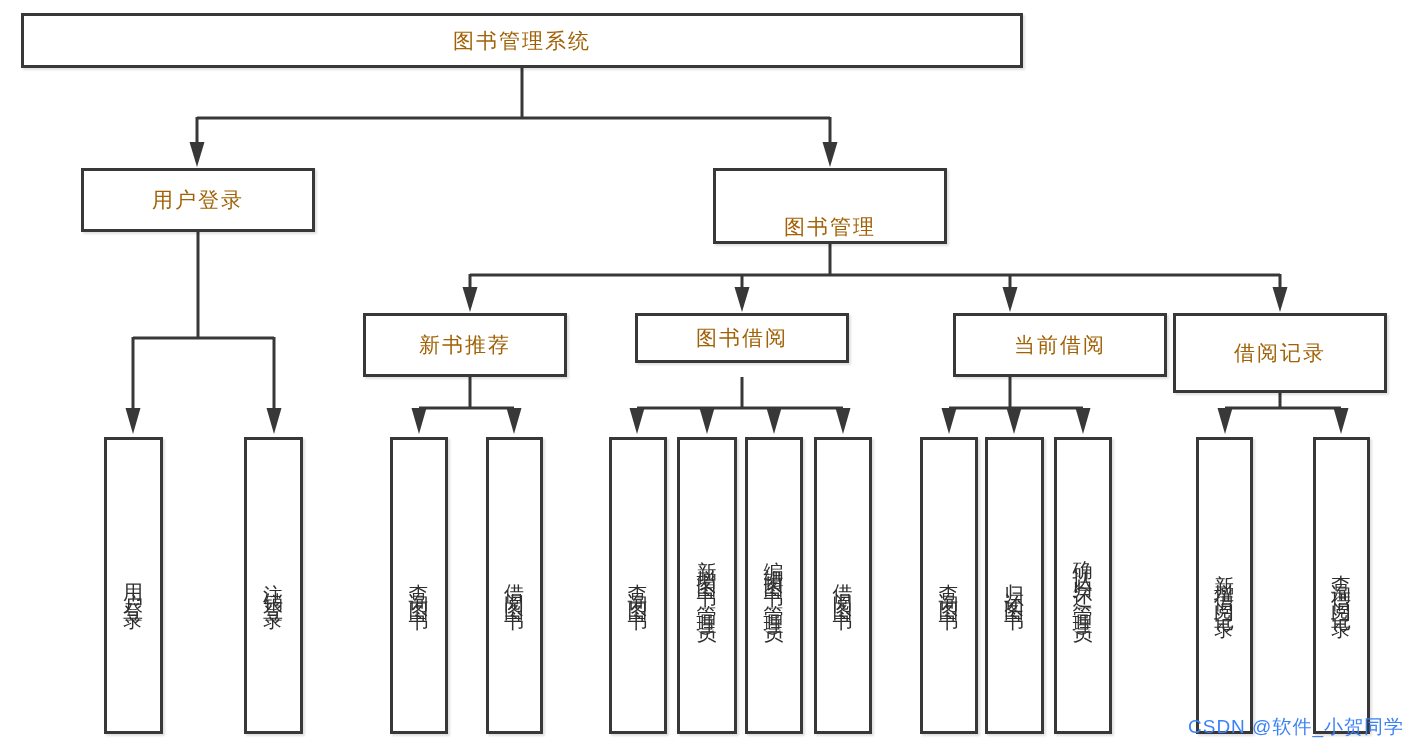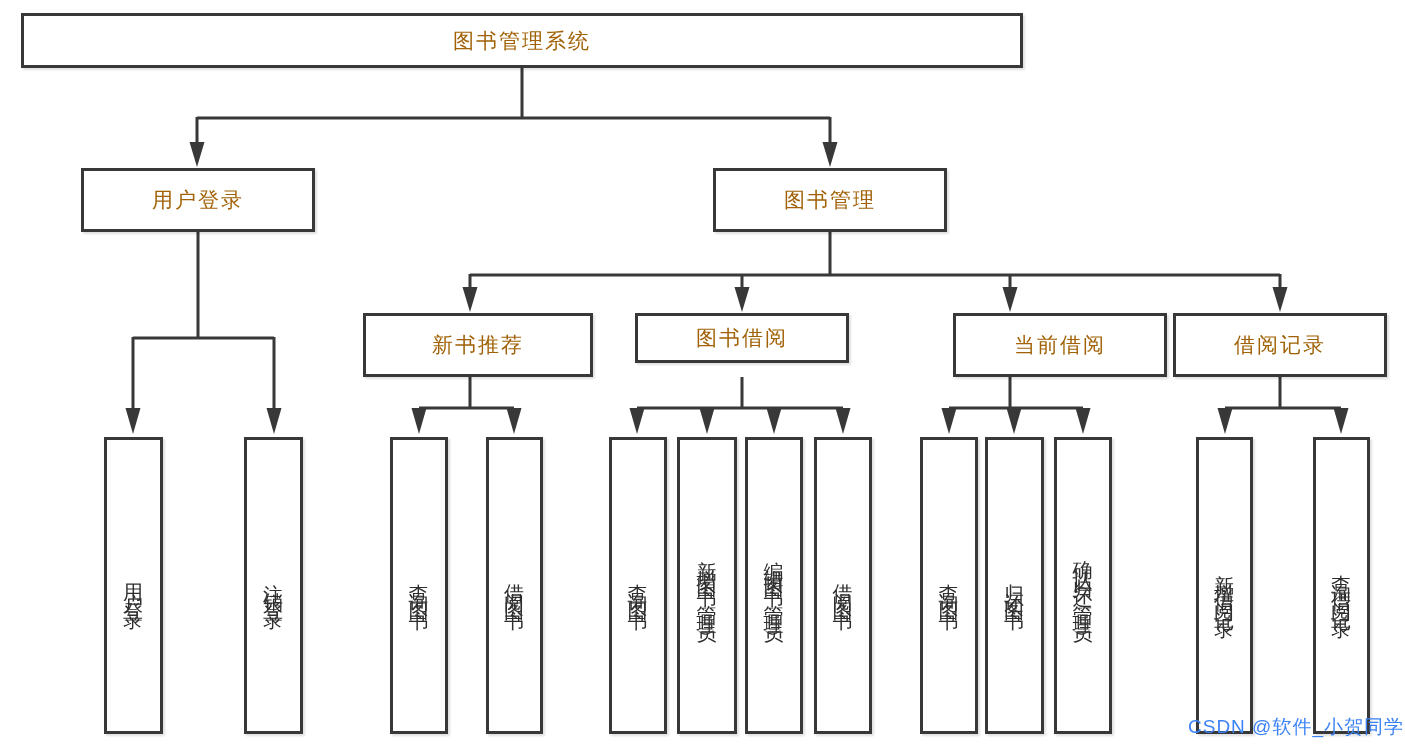--- a/index.html
+++ b/index.html
@@ -118,34 +118,34 @@
     </g>
   </svg>
 
   <div class="node" style="left:21px; top:13px; width:1002px; height:55px;">
     <span class="hlabel">图书管理系统</span>
   </div>
 
   <div class="node" style="left:81px; top:168px; width:234px; height:64px;">
     <span class="hlabel">用户登录</span>
   </div>
-  <div class="node" style="left:713px; top:168px; width:234px; height:64px;">
+  <div class="node" style="left:713px; top:168px; width:234px; height:76px;align-items:flex-end;">
     <span class="hlabel">图书管理</span>
   </div>
 
-  <div class="node" style="left:363px; top:313px; width:230px; height:64px;">
+  <div class="node" style="left:363px; top:313px; width:204px; height:64px;">
     <span class="hlabel">新书推荐</span>
   </div>
   <div class="node" style="left:635px; top:313px; width:214px; height:50px;">
     <span class="hlabel">图书借阅</span>
   </div>
   <div class="node" style="left:953px; top:313px; width:214px; height:64px;">
     <span class="hlabel">当前借阅</span>
   </div>
-  <div class="node" style="left:1173px; top:313px; width:214px; height:64px;">
+  <div class="node" style="left:1173px; top:313px; width:214px; height:80px;">
     <span class="hlabel">借阅记录</span>
   </div>
 
   <div class="vnode" style="left:104px; width:59px;">
     <span class="vlabel">用户登录</span>
   </div>
   <div class="vnode" style="left:244px; width:59px;">
     <span class="vlabel">注销登录</span>
   </div>
 

